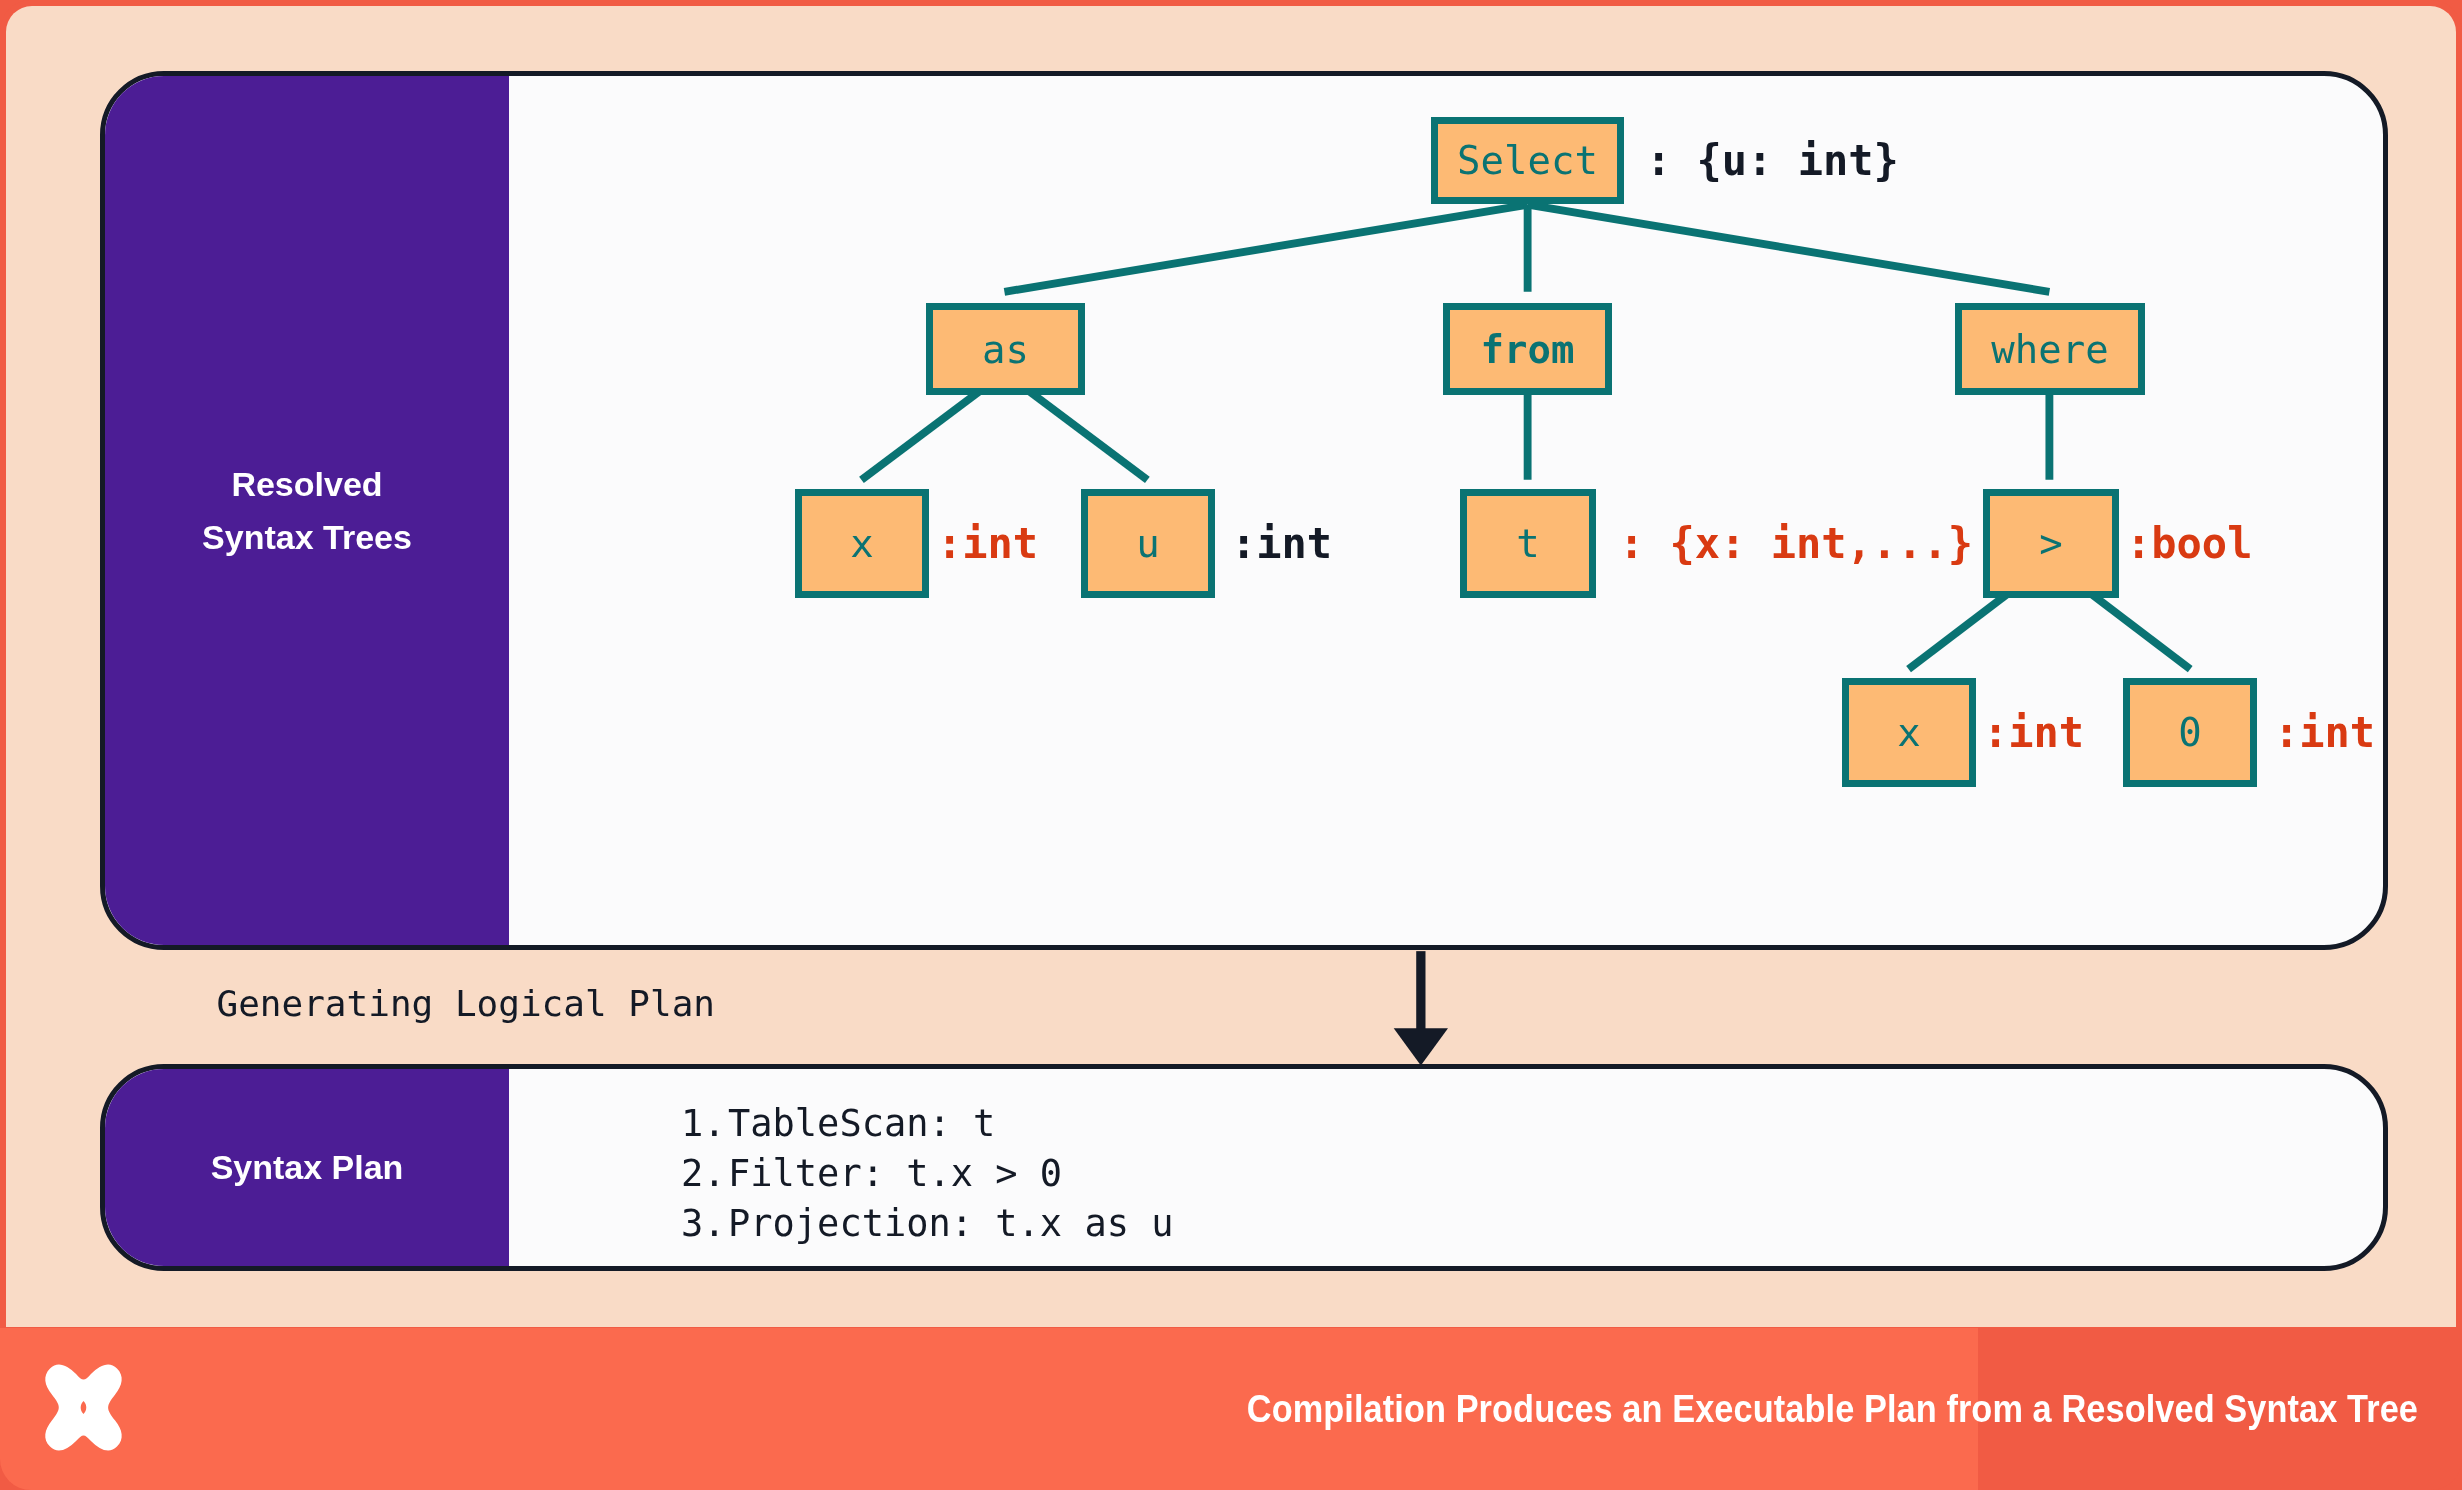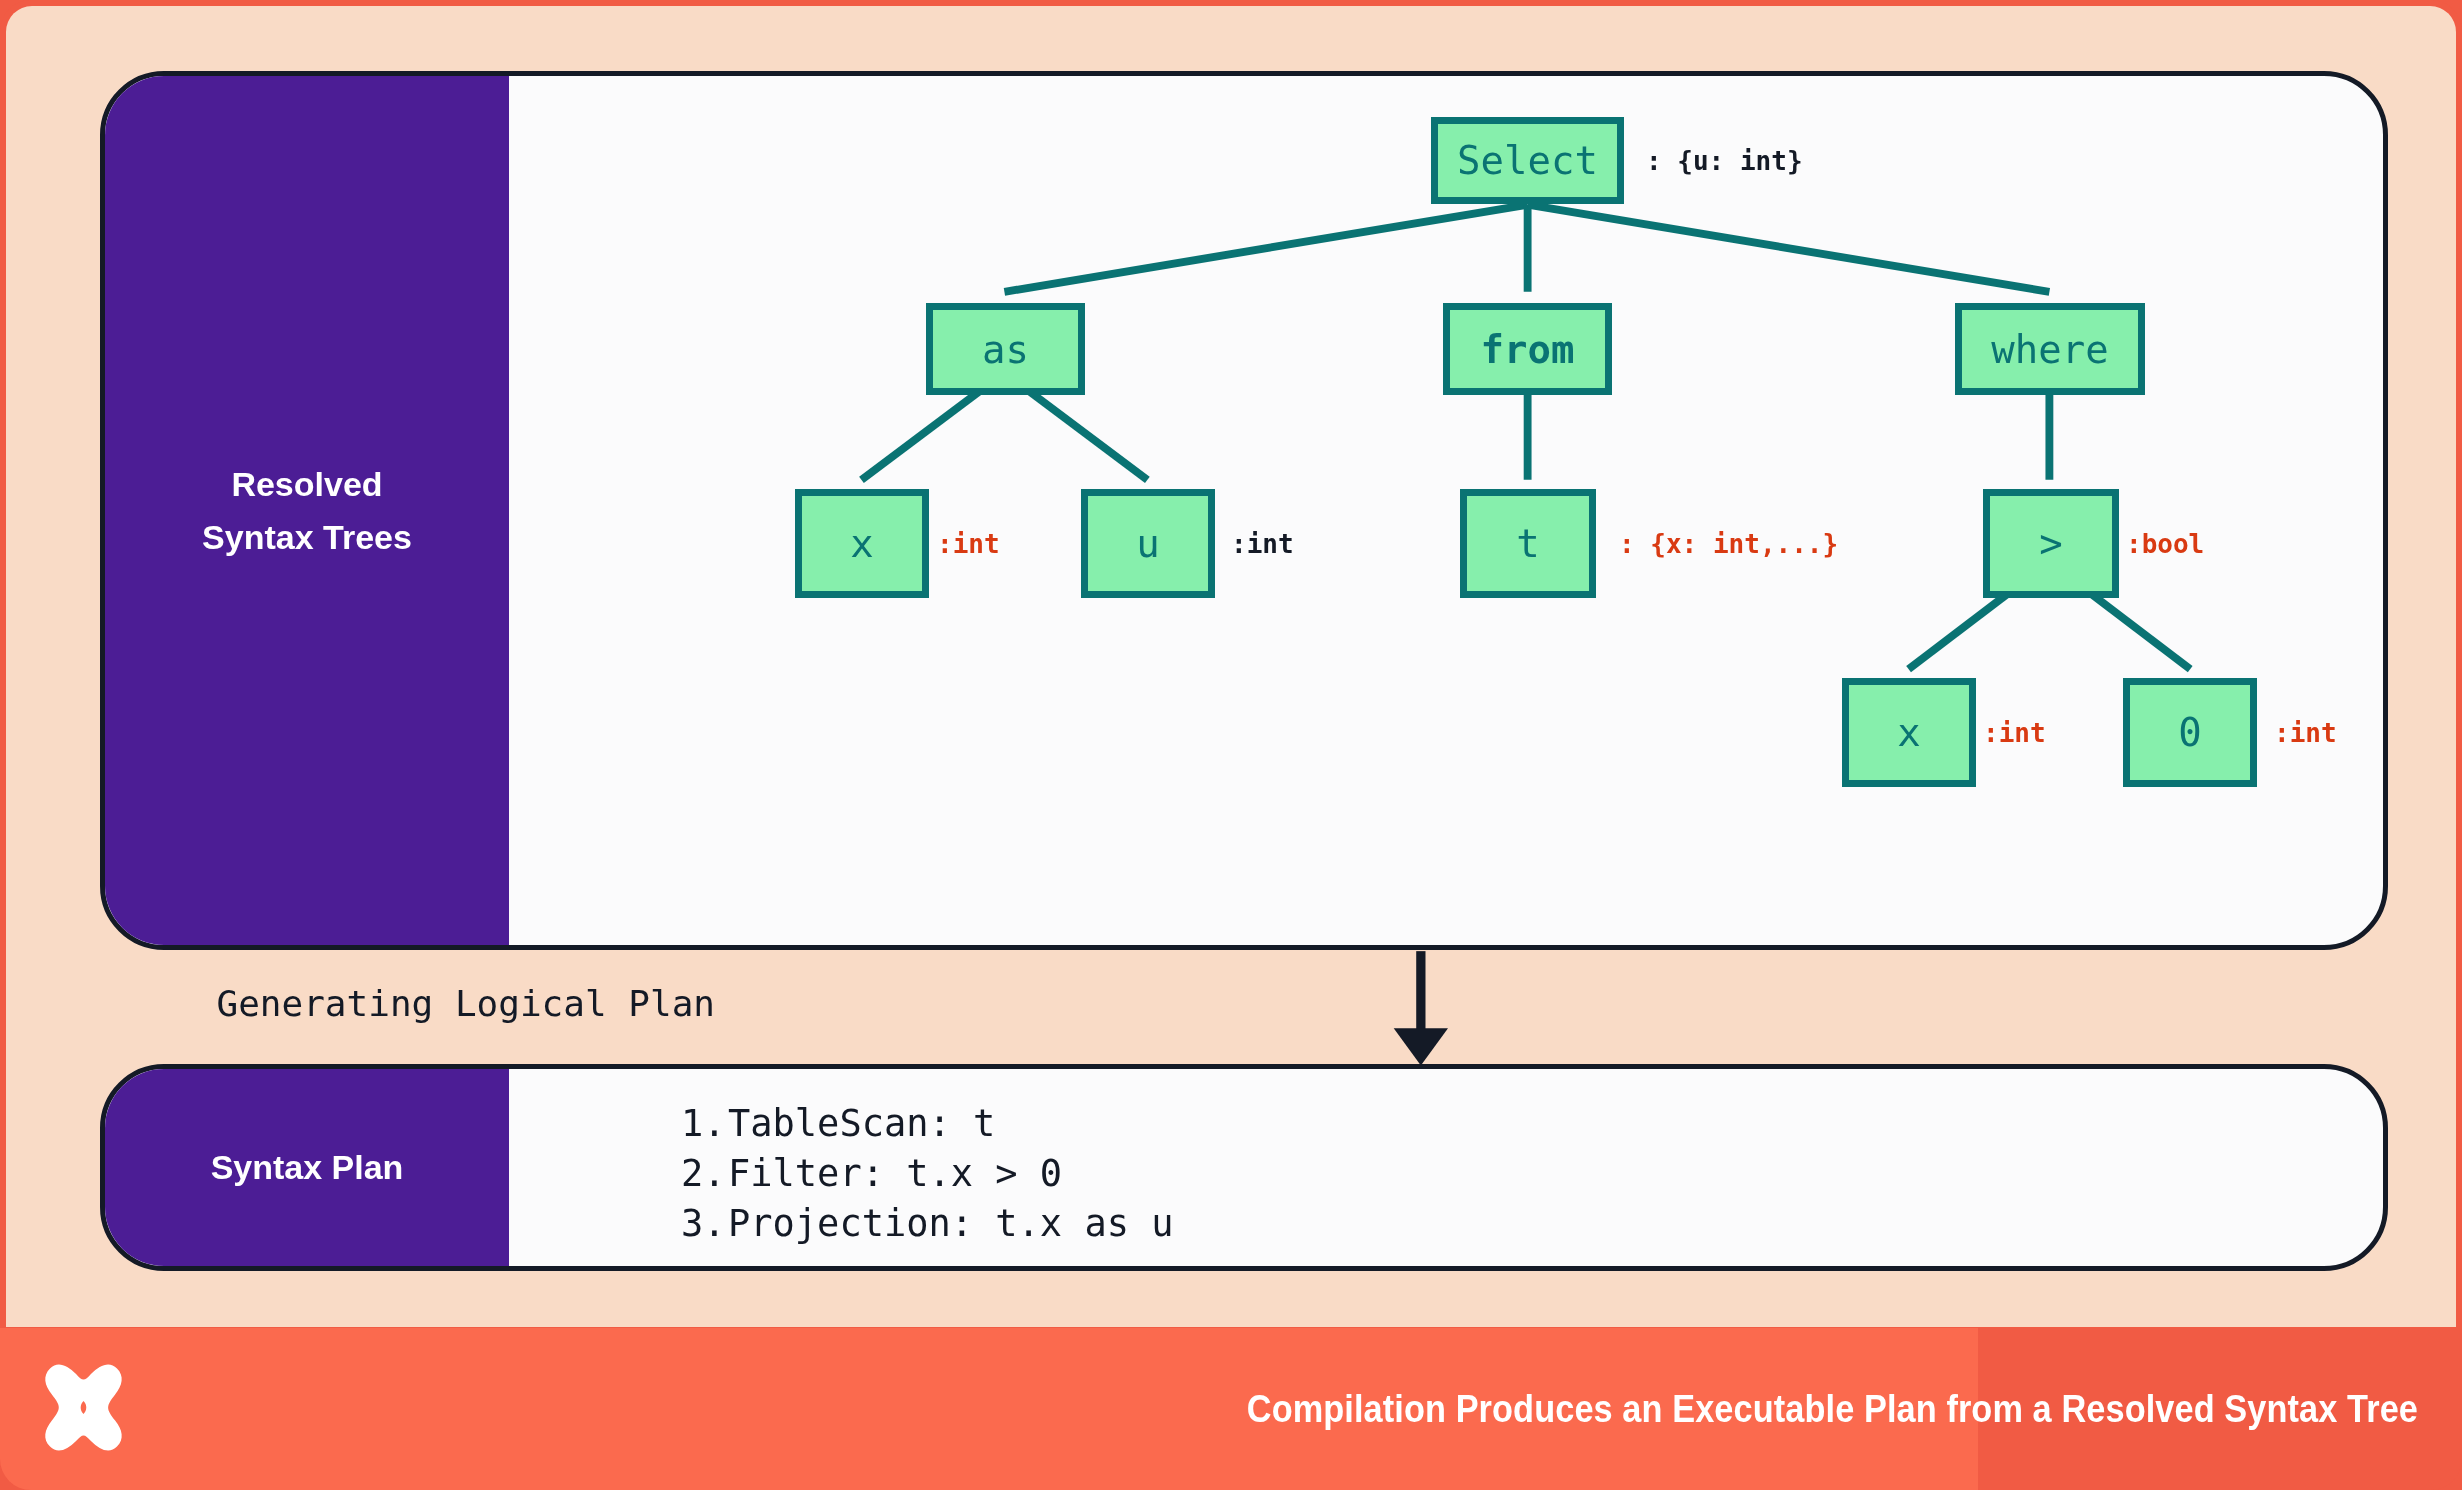--- a/index.html
+++ b/index.html
@@ -76,32 +76,32 @@
 
   
   #tree-canvas{
     position:absolute;left:404px;top:0;right:0;bottom:0;
   }
   #tree-svg{position:absolute;left:0;top:0;}
 
   .node{
     position:absolute;
     border:7.9px solid #0a7373;
-    background:#86efac;
+    background:#fdba74;
     box-sizing:border-box;
     display:flex;align-items:center;justify-content:center;
     color:#0a7373;
     font-family:"DejaVu Sans Mono","Liberation Mono",monospace;
     font-size:39px;
     line-height:1;
   }
   .annot{
     position:absolute;
     font-family:"DejaVu Sans Mono","Liberation Mono",monospace;
-    font-size:26px;
+    font-size:42px;
     font-weight:bold;
     line-height:1;
     white-space:nowrap;
     display:flex;align-items:center;
   }
   .annot.red{color:#d93a12;}
   .annot.dark{color:#141a26;}
 
   
   #flow-arrow{

